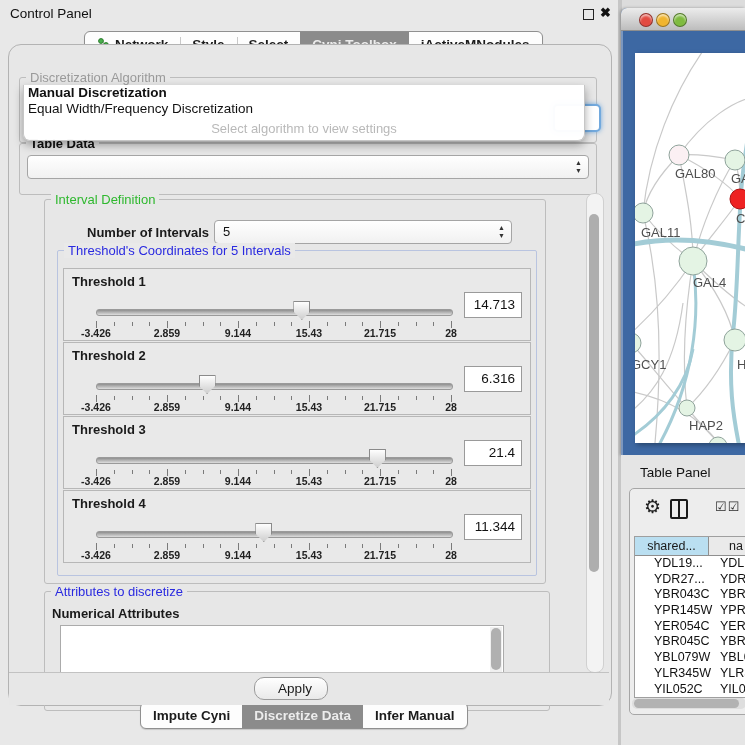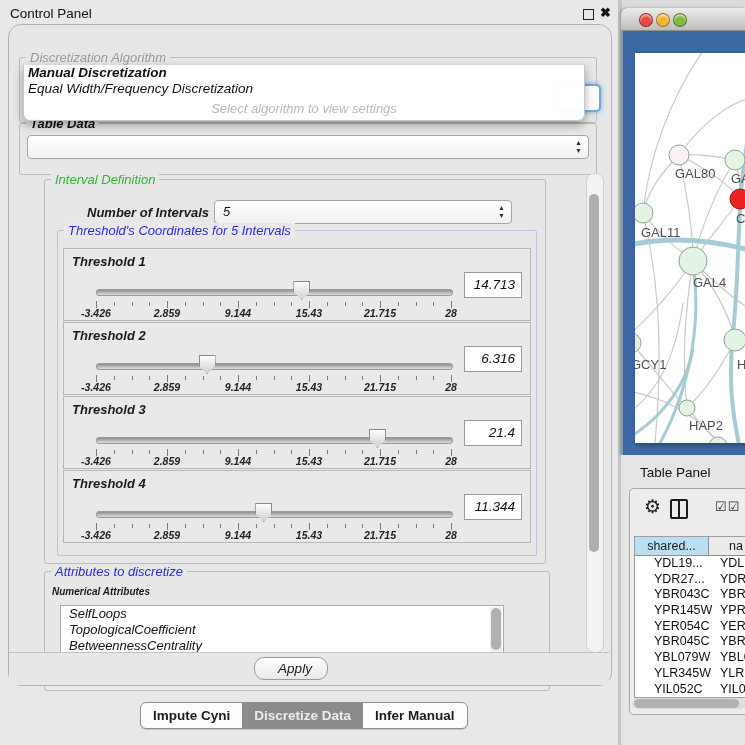--- a/index.html
+++ b/index.html
@@ -13,21 +13,21 @@
   #close-icon{position:absolute;left:600px;top:5px;font-size:13px;font-weight:bold;color:#111;}
 
   .tabbar{position:absolute;display:flex;background:#fdfdfd;border:1px solid #8f8f8f;border-radius:6px;overflow:hidden;height:25px;align-items:stretch;box-shadow:0 1px 1px rgba(0,0,0,.15);}
   .tab{display:flex;align-items:center;gap:5px;padding:0 12px;font-size:13.5px;font-weight:bold;color:#1c1c1c;position:relative;white-space:nowrap;}
   .tab.active{background:#8b8b8b;color:#ececec;}
   .tab:not(:first-child)::before{content:"";position:absolute;left:0;top:5px;bottom:5px;width:1px;background:#c9c9c9;}
   .tab.active::before,.tab.active + .tab::before{display:none;}
   #top-tabs{left:84px;top:31px;}
   #bottom-tabs{left:140px;top:702px;}
 
-  #cp-main{position:absolute;left:8px;top:24px;width:602px;height:660px;background:#e7e7e7;border:1px solid #b3b3b3;border-radius:13px;font-style:italic;}
+  #cp-main{position:absolute;left:8px;top:44px;width:602px;height:660px;background:#e7e7e7;border:1px solid #b3b3b3;border-radius:13px;}
 
   .group{position:absolute;border:1px solid #bdbdbd;border-radius:3px;}
   .gtitle{position:absolute;top:-8px;left:6px;background:#e7e7e7;padding:0 4px;font-size:13px;white-space:nowrap;}
   .gtitle.green{color:#2eb82e;}
   .gtitle.blue{color:#2a2ae0;}
   .gtitle.gray{color:#9a9a9a;}
   .gtitle.bold{font-weight:bold;color:#111;}
 
   .combo{position:absolute;background:linear-gradient(#ffffff,#f1f1f1);border:1px solid #a5a5a5;border-radius:4px;height:22px;}
   .combo .cv{position:absolute;left:8px;top:0;line-height:22px;font-size:13px;color:#111;}
@@ -55,21 +55,21 @@
   .th-label{position:absolute;left:8px;top:5px;font-weight:bold;font-size:13px;}
   .track{position:absolute;left:32px;top:40px;width:355px;height:5px;border-radius:3px;background:linear-gradient(#8f8f8f,#dedede);border:1px solid #9a9a9a;}
   .thumb{position:absolute;top:32px;width:15px;height:17px;background:linear-gradient(#fefefe,#cfcfcf);border:1px solid #8a8a8a;clip-path:polygon(0 0,100% 0,100% 55%,50% 100%,0 55%);}
   .tick{position:absolute;width:1px;background:#7a7a7a;}
   .tick.major{top:52px;height:7px;}
   .tick.minor{top:53px;height:4px;}
   .tlabel{position:absolute;top:58px;font-size:10.5px;font-weight:bold;color:#222;transform:translateX(-50%);white-space:nowrap;}
   .val{position:absolute;right:8px;top:23px;width:50px;height:24px;background:#fff;border:1px solid #9a9a9a;font-size:13.5px;text-align:right;line-height:24px;padding-right:6px;color:#111;}
 
   #attr-group{left:35px;top:546px;width:504px;height:118px;}
-  #attr-sub{position:absolute;left:7px;top:14px;font-size:10px;font-weight:bold;}
+  #attr-sub{position:absolute;left:7px;top:14px;font-size:13px;font-weight:bold;}
   #attr-list{position:absolute;left:15px;top:33px;width:442px;height:52px;background:#fff;border:1px solid #ababab;overflow:hidden;}
   .attr-item{font-size:13px;line-height:16px;padding-left:8px;color:#111;}
   #attr-scroll{position:absolute;right:1px;top:1px;width:12px;height:50px;background:#f0f0f0;}
   #attr-scroll-thumb{position:absolute;left:1px;top:1px;width:10px;height:42px;background:#b0b0b0;border-radius:5px;}
 
   #apply-bar{position:absolute;left:0px;top:627px;width:600px;height:32px;background:#e7e7e7;border-top:1px solid #c2c2c2;z-index:10;}
   #apply-btn{position:absolute;left:245px;top:4px;width:64px;height:21px;background:linear-gradient(#fff,#e9e9e9);border:1px solid #9b9b9b;border-radius:10px;font-size:13.5px;text-align:center;line-height:21px;padding-left:8px;}
 
   
   #right-gap{position:absolute;left:618px;top:0;width:4px;height:745px;background:#c6c6c6;}
@@ -312,25 +312,20 @@
       <div class="val">11.344</div>
     </div>
             </div>
         </div>
       </div>
 
       <div id="attr-group" class="group">
         <span class="gtitle blue">Attributes to discretize</span>
         <span id="attr-sub">Numerical Attributes</span>
         <div id="attr-list">
-          <div id="attr-items">
-              <div class="attr-item">SelfLoops</div>
-              <div class="attr-item">TopologicalCoefficient</div>
-              <div class="attr-item">BetweennessCentrality</div>
-            </div>
           <div id="attr-scroll">
               <div id="attr-scroll-thumb"></div>
             </div>
         </div>
       </div>
 
       <div id="apply-bar">
         <div id="apply-btn">Apply</div>
       </div>
     </div>

